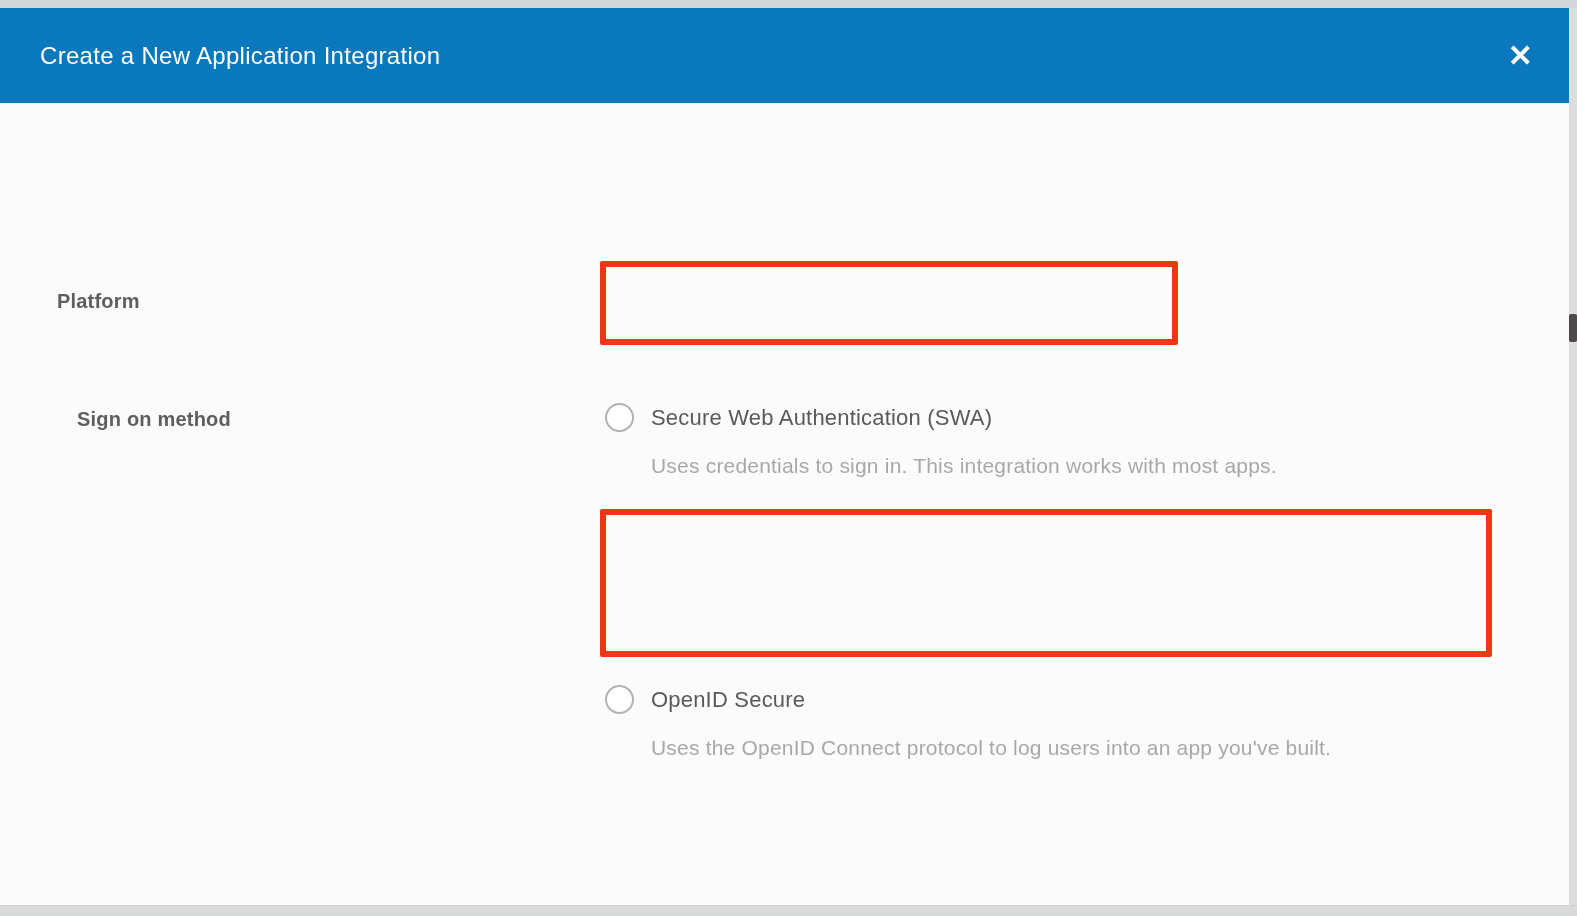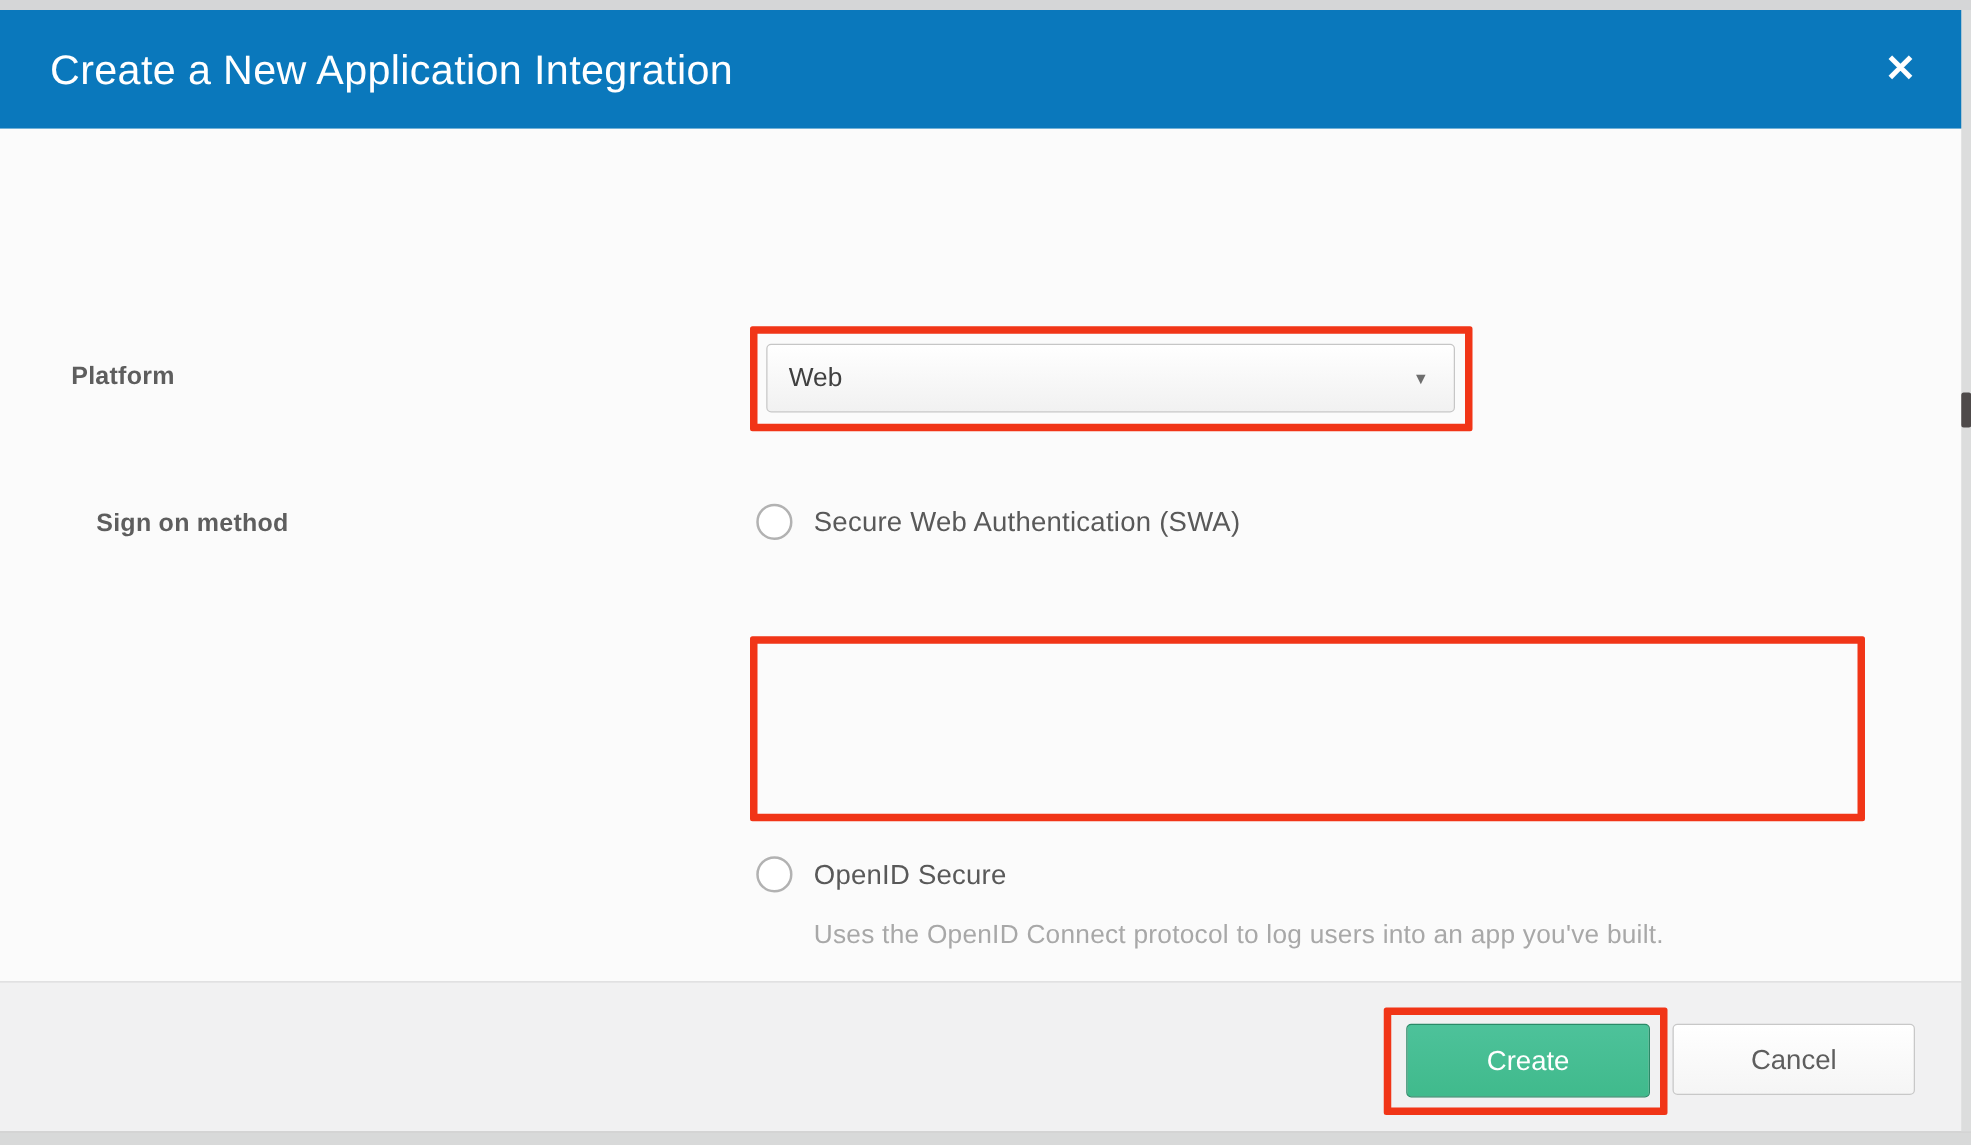--- a/index.html
+++ b/index.html
@@ -30,21 +30,21 @@
     background: #4e4a4a; border-radius: 2px;
   }
 
   
   .modal-header {
     position: absolute; left: 0; top: 8px; width: 1577px; height: 95px;
     background: #0a78bc;
     display: flex; align-items: center;
   }
   .modal-title {
-    color: #ffffff; font-size: 33px; font-weight: 400; letter-spacing: 0.3px;
+    color: #ffffff; font-size: 24px; font-weight: 400; letter-spacing: 0.3px;
     padding-left: 40px;
   }
   .close-button {
     position: absolute; right: 44px; top: 50%; transform: translateY(-50%);
     color: #ffffff; font-size: 30px; font-weight: 700; line-height: 1;
     cursor: pointer; background: none; border: none;
     font-family: "Liberation Sans", sans-serif;
   }
 
   
@@ -139,57 +139,47 @@
   <div class="modal-header">
     <div class="modal-title">Create a New Application Integration</div>
     <button class="close-button">✕</button>
   </div>
 
   <div class="modal-body">
 
     <div class="row-label" id="platform-label">Platform</div>
 
     <div class="annotation-box" id="annot-platform"></div>
-    <div class="select-box">
-      <div class="select-value">Web</div>
-      <div class="select-caret">▼</div>
-    </div>
 
     <div class="row-label" id="signon-label">Sign on method</div>
 
     <div class="option-block" id="option-swa">
       <div class="option-head">
         <div class="radio">
             <div class="dot"></div>
           </div>
         <div class="option-label">Secure Web Authentication (SWA)</div>
       </div>
+      <div class="option-desc">Uses credentials to sign in. This integration works with most apps.</div>
     </div>
 
     <div class="annotation-box" id="annot-saml"></div>
 
     <div class="option-block" id="option-openid">
       <div class="option-head">
         <div class="radio">
             <div class="dot"></div>
           </div>
         <div class="option-label">OpenID Secure</div>
       </div>
       <div class="option-desc">Uses the OpenID Connect protocol to log users into an app you've built.</div>
     </div>
 
   </div>
 
-  <div class="modal-footer">
-    <div class="footer-buttons">
-      <div class="annotation-box" id="annot-create"></div>
-      <button class="btn btn-create">Create</button>
-      <button class="btn btn-cancel">Cancel</button>
-    </div>
-  </div>
 
   <div class="bottom-strip"></div>
 
   <div class="scroll-track">
     <div class="scroll-thumb"></div>
   </div>
 
 </div>
 
 </body></html>

